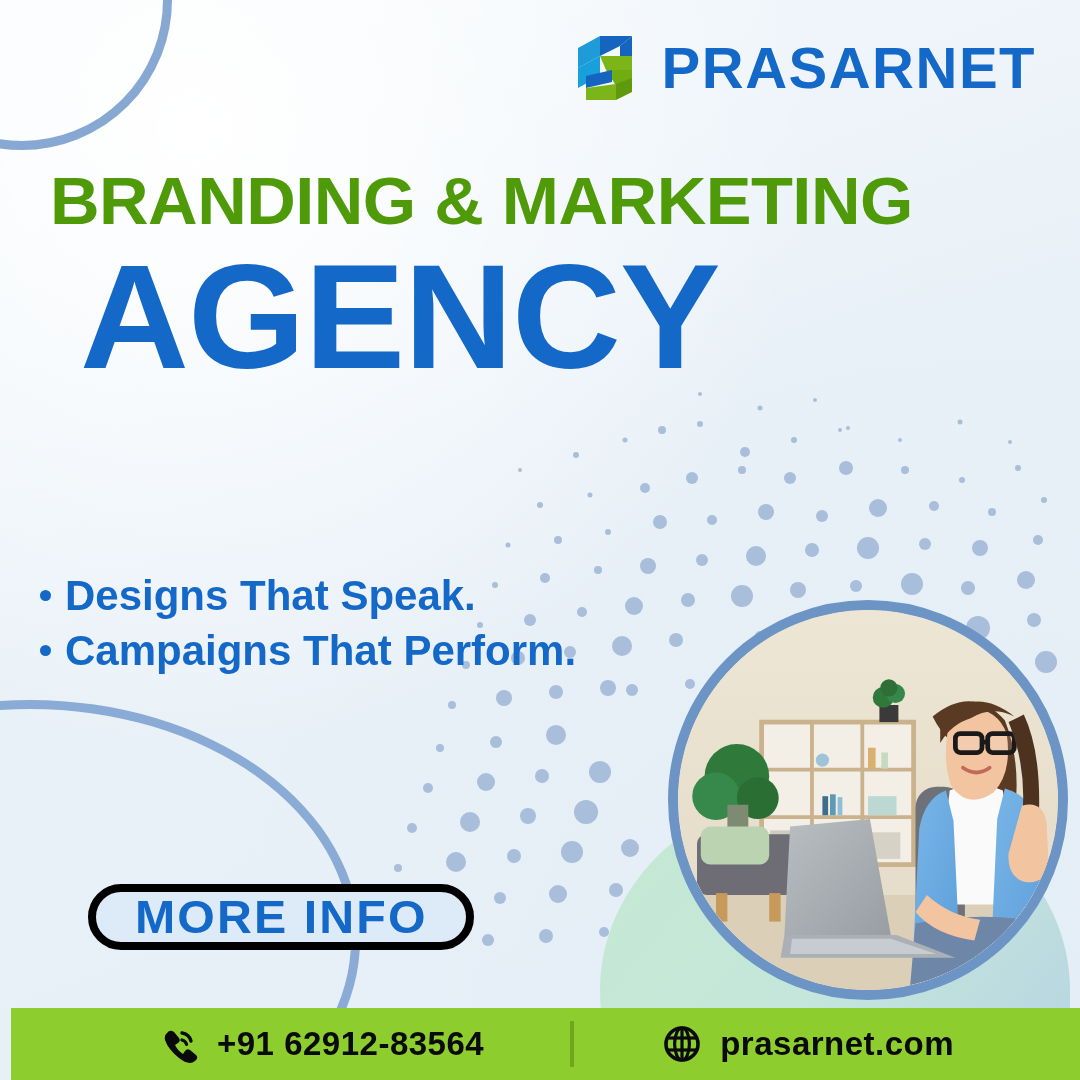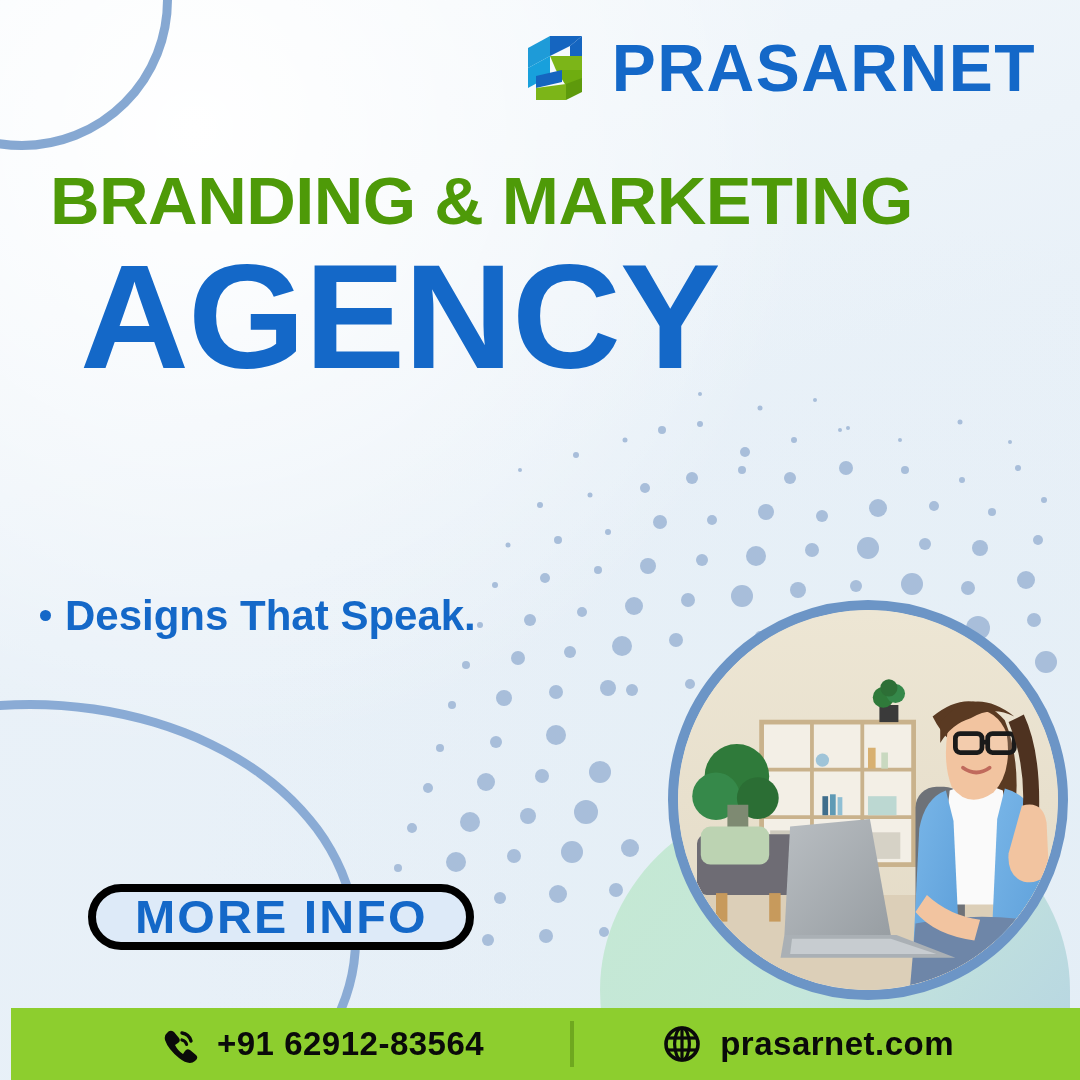--- a/index.html
+++ b/index.html
@@ -59,21 +59,21 @@
   
   .logo-row {
     position:absolute;
     right:44px; top:30px;
     display:flex; align-items:center; gap:18px;
   }
   .logo-mark { width:72px; height:76px; display:block; }
   .logo-word {
     font-family:"Liberation Sans", sans-serif;
     font-weight:bold;
-    font-size:66px;
+    font-size:58px;
     letter-spacing:1.5px;
     color:#1468C8;
     line-height:1;
   }
 
   
   .headline-1 {
     position:absolute;
     left:50px; top:168px;
     font-weight:bold;
@@ -103,21 +103,21 @@
     position:absolute;
     left:88px; top:512px;
     font-weight:bold;
     font-size:56px;
     letter-spacing:0px;
     color:#5B9E10;
     line-height:1;
   }
   .usp-list {
     position:absolute;
-    left:40px; top:588px;
+    left:40px; top:568px;
     list-style:none;
   }
   .usp-item {
     display:flex; align-items:baseline; gap:14px;
     font-weight:bold;
     font-size:42px;
     color:#1468C8;
     line-height:1.32;
     white-space:nowrap;
   }
@@ -324,20 +324,24 @@
   </div>
 
   <div class="headline-1">BRANDING &amp; MARKETING</div>
   <div class="headline-2">AGENCY</div>
 
   <ul class="usp-list">
     <li class="usp-item">
       <span class="usp-bullet"></span>
       <span>Designs That Speak.</span>
     </li>
+    <li class="usp-item">
+      <span class="usp-bullet"></span>
+      <span>Campaigns That Perform.</span>
+    </li>
   </ul>
 
   <div class="portrait">
     <svg class="photo" viewBox="0 0 400 400">
       <defs>
         <clipPath id="pclip">
             <circle cx="200" cy="200" r="200"></circle>
           </clipPath>
         <linearGradient id="wallg" x1="0" y1="0" x2="0" y2="1">
           <stop offset="0%" stop-color="#EDE6D4"></stop>

